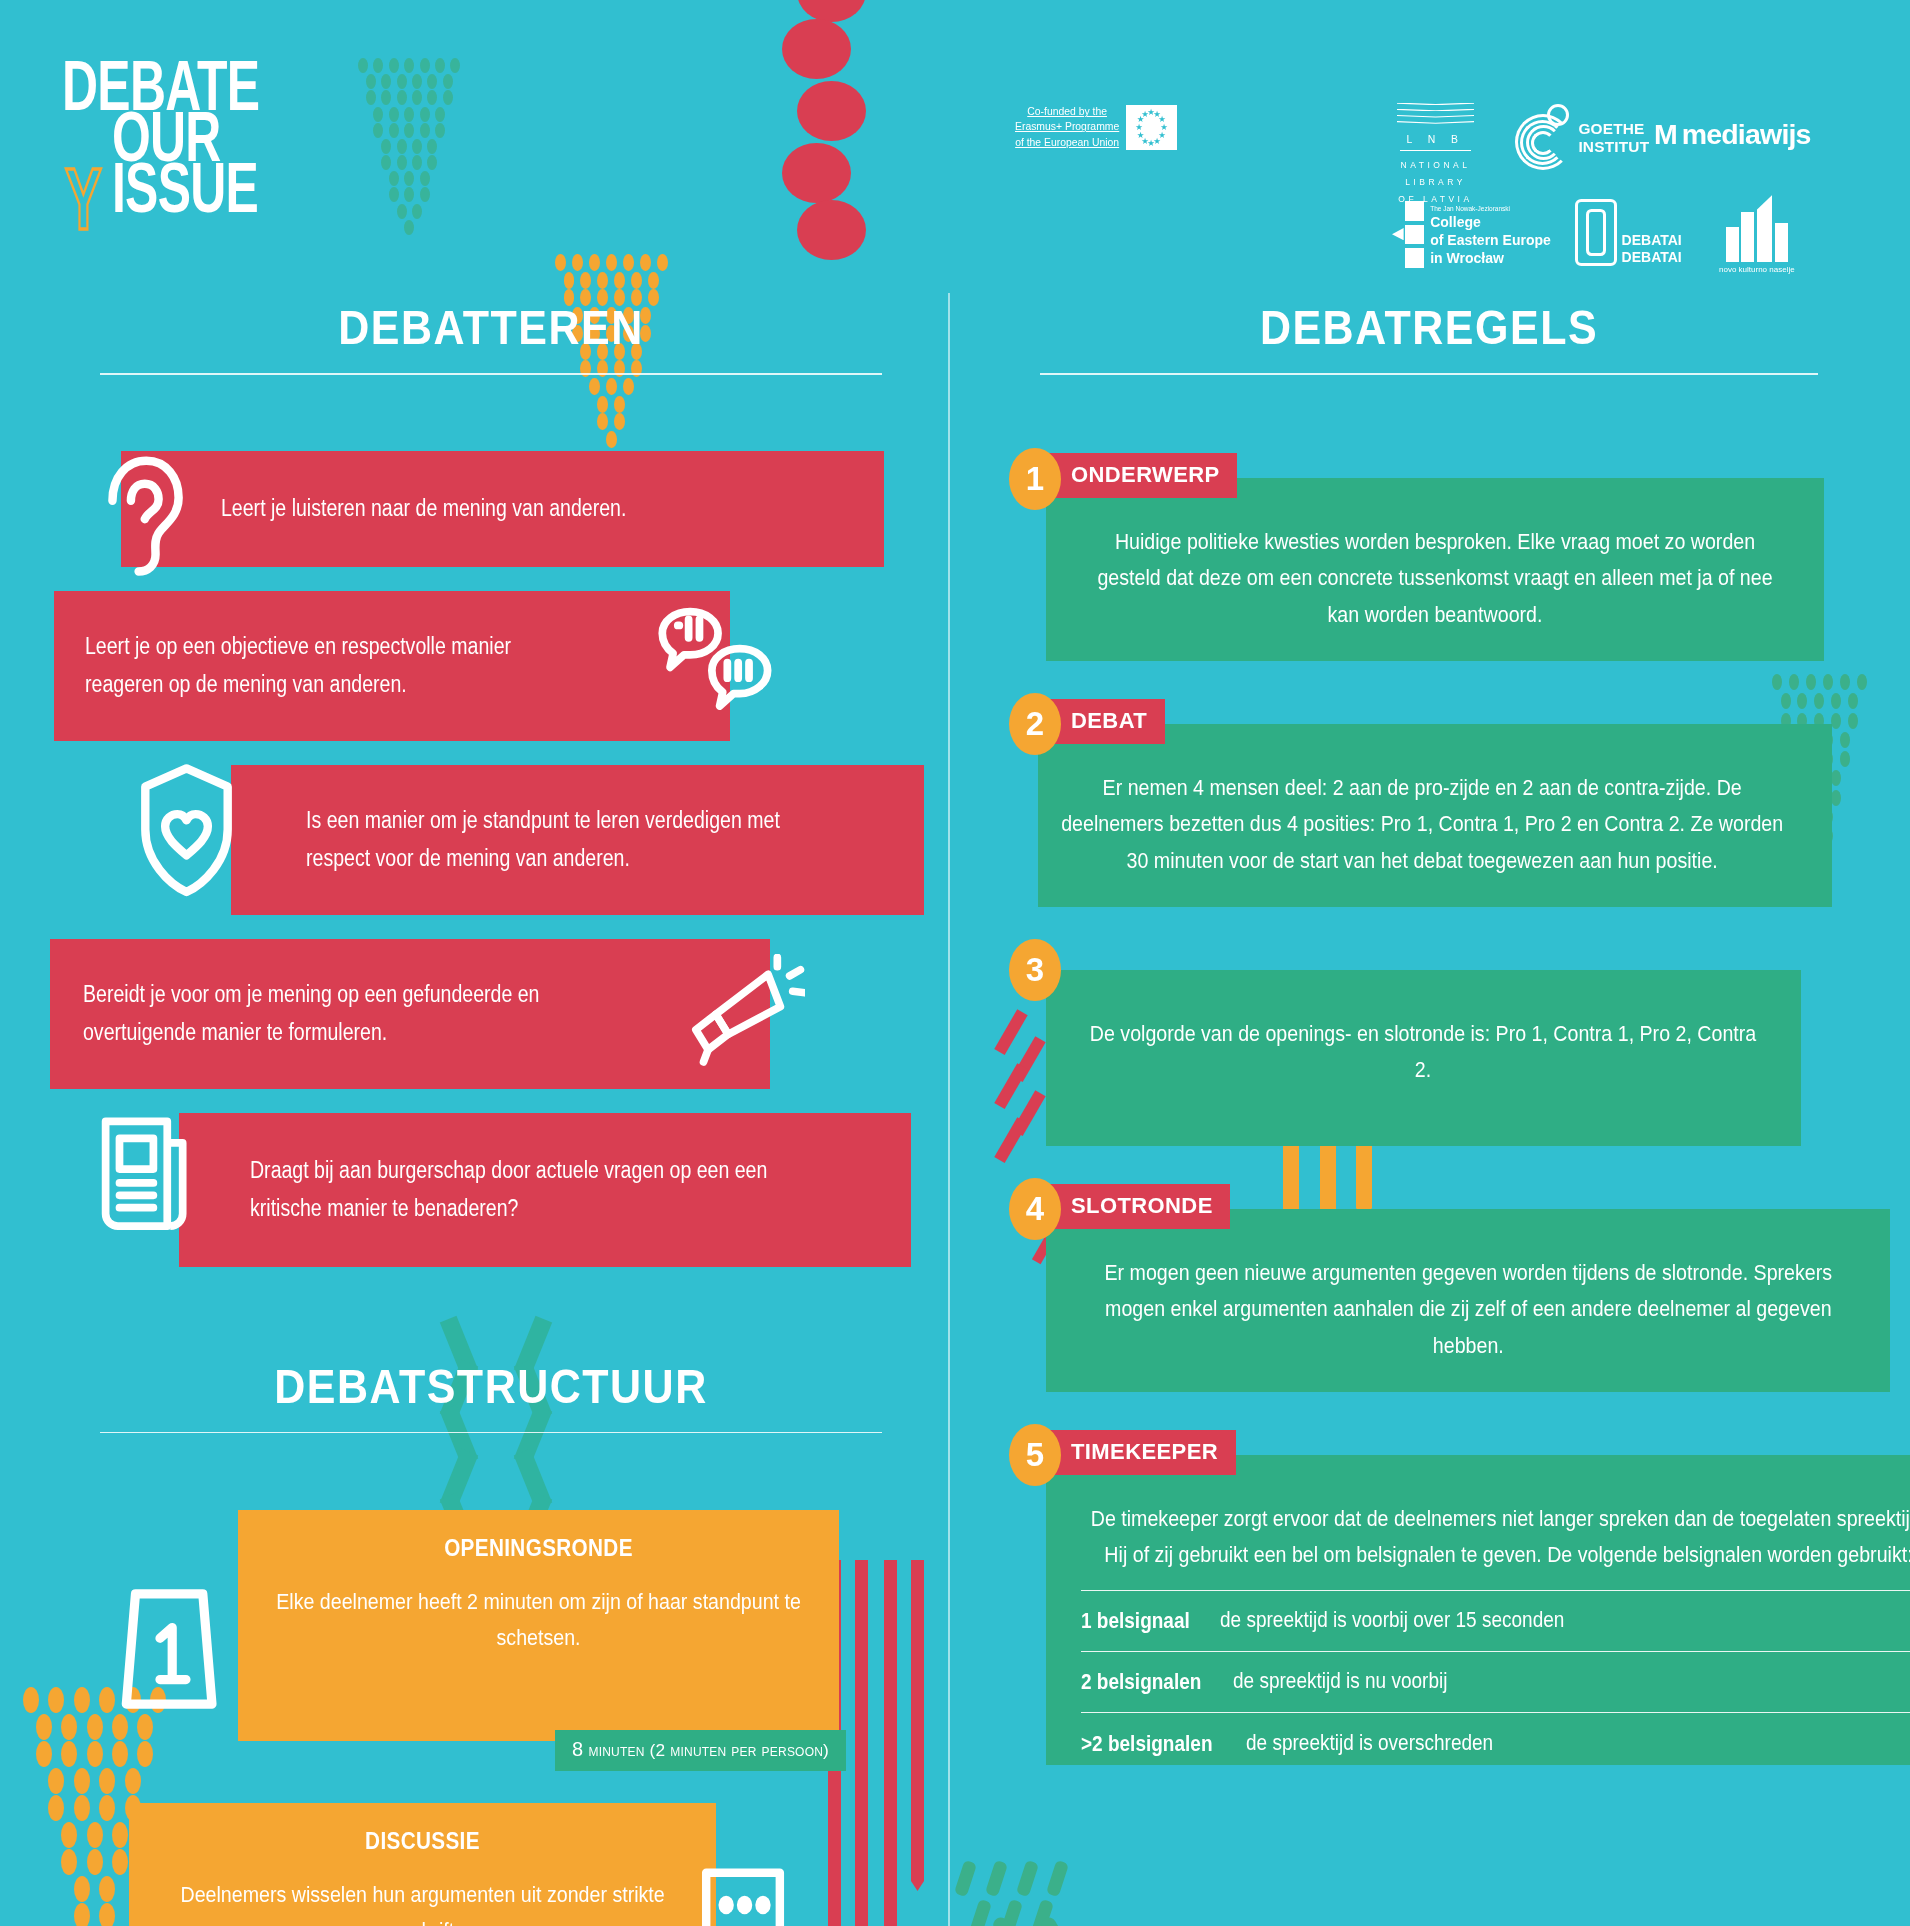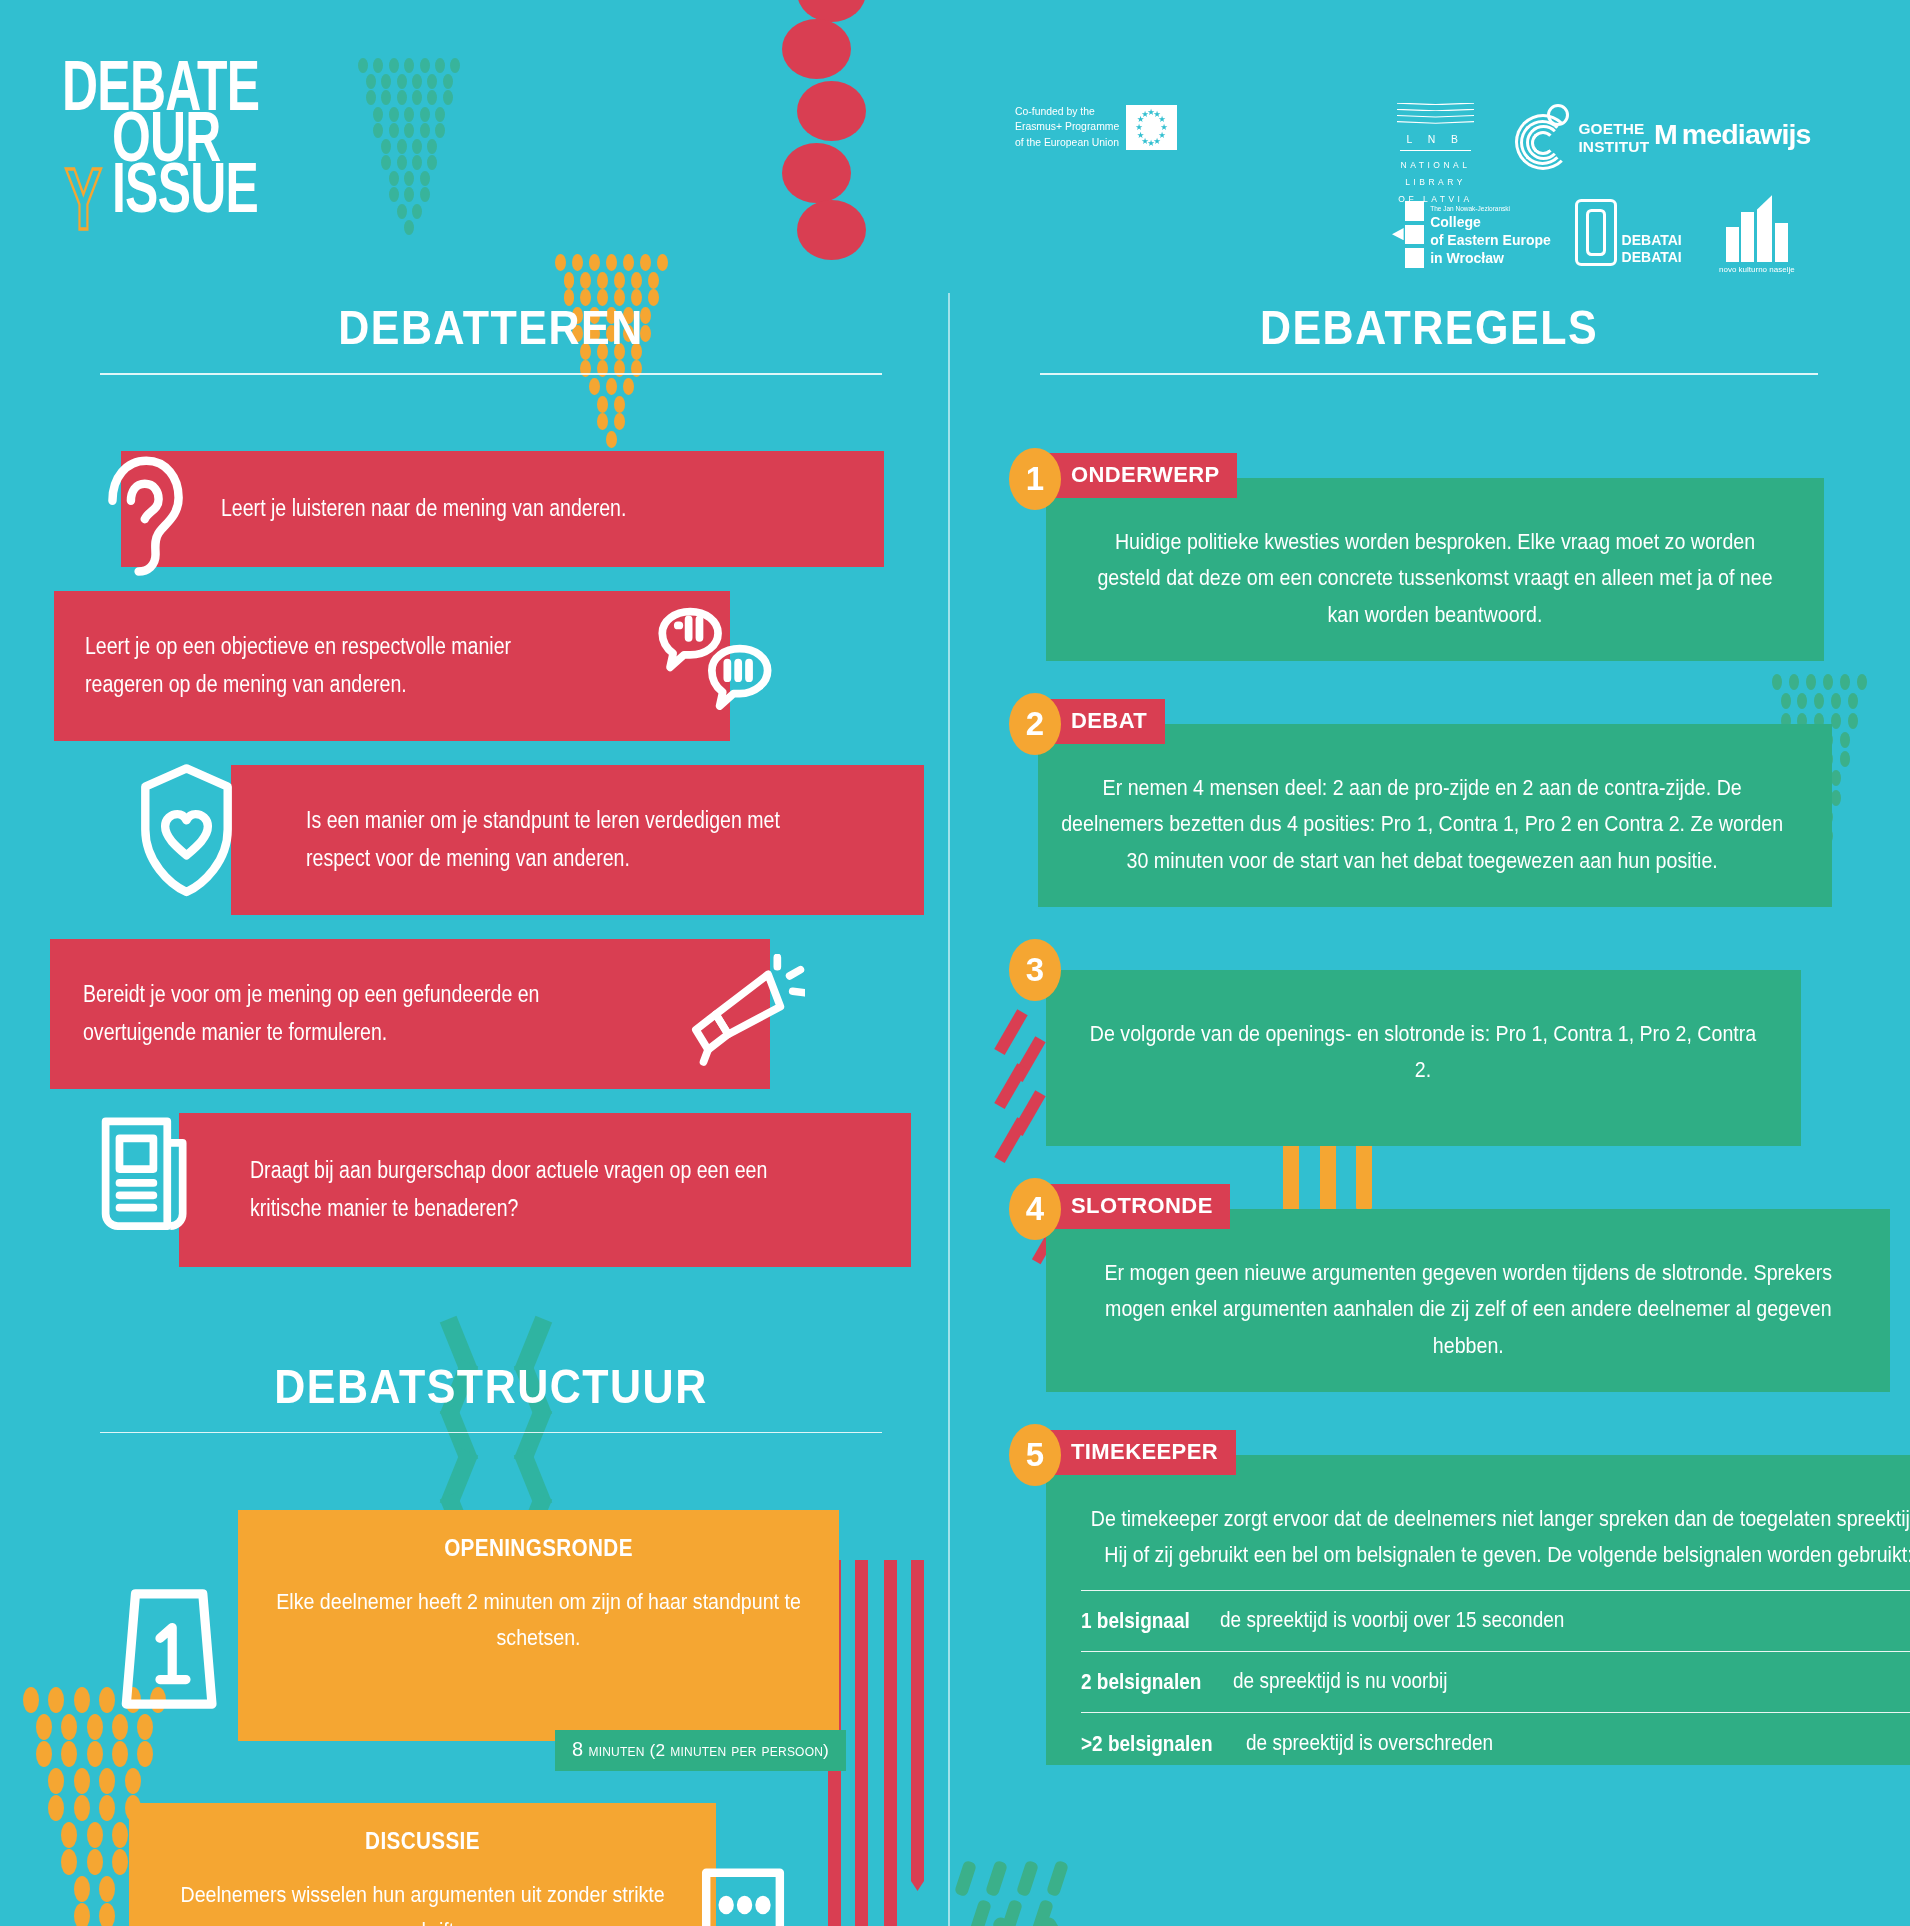--- a/index.html
+++ b/index.html
@@ -92,21 +92,21 @@
     font-size: 69px; font-weight: 700;
     color: transparent;
     -webkit-text-stroke: 2.7px #F5A632;
     transform: scaleX(.8) scaleY(1.25);
     transform-origin: left top;
   }
 
   
   #partners { position: absolute; top: 89px; right: 67px; width: 867px; height: 181px; color: #fff; }
   .eu-block { position: absolute; top: 15.4px; left: 39px; display: flex; align-items: center; gap: 7px; }
-  .eu-text { font-size: 10.4px; line-height: 1.45; text-align: left; white-space: pre-line; }
+  .eu-text { font-size: 10.4px; line-height: 1.45; text-align: center; white-space: pre-line; text-decoration: underline; }
   .eu-flag { width: 51px; height: 45px; background: #fff; position: relative; }
   .eu-flag .star { position: absolute; color: #31BFD0; font-size: 8.5px; line-height: 1; }
 
   .lnb { position: absolute; top: 13.5px; left: 421px; text-align: center; width: 77px; }
   .lnb .waves { height: 30px; }
   .lnb .waves div { height: 2.7px; background: #fff; margin-bottom: 3.5px; clip-path: polygon(0 0, 50% 60%, 100% 0, 100% 45%, 50% 100%, 0 45%); }
   .lnb .abbr { font-size: 10.4px; letter-spacing: 6.5px; margin-top: 1.5px; }
   .lnb .rule { height: 0.8px; background: #fff; margin: 5.4px 3.1px; }
   .lnb .sub { font-size: 8.5px; letter-spacing: 3.5px; line-height: 2.0; }
 

